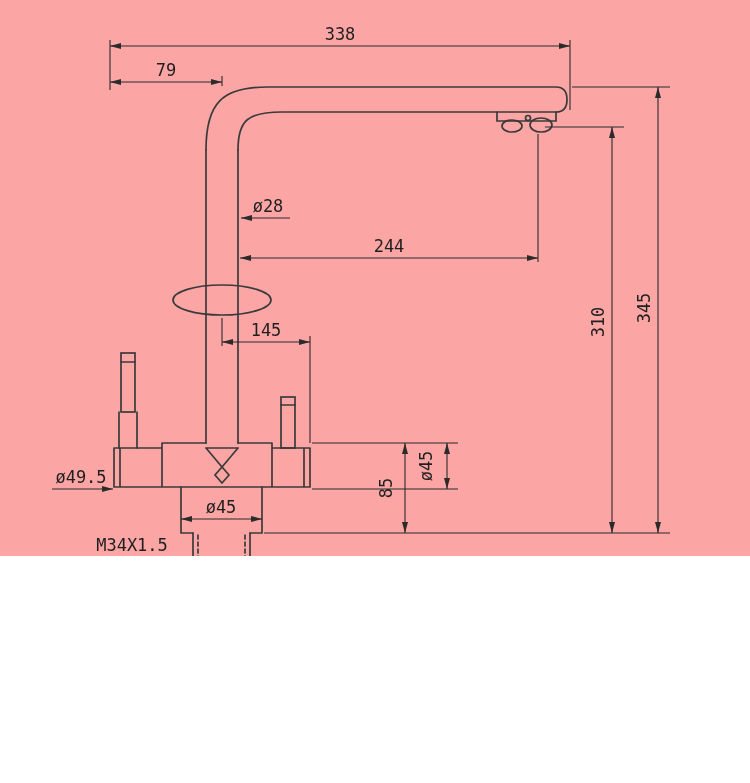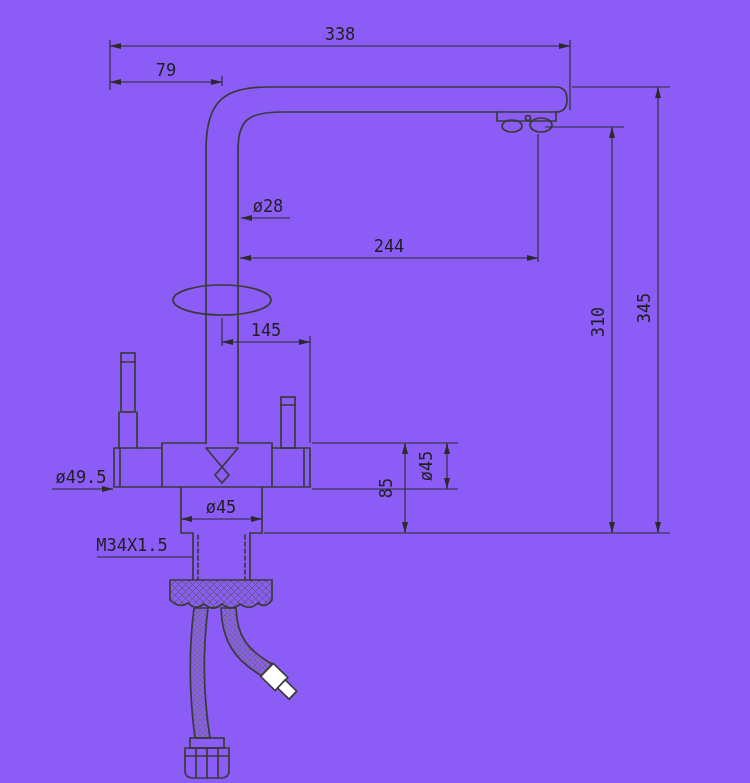--- a/index.html
+++ b/index.html
@@ -1,18 +1,18 @@
 <!DOCTYPE html>
 <html><head>
 <meta charset="utf-8">
 <style>
   html, body { margin: 0; padding: 0; background: #ffffff; }
   .stage {
-    width: 750px; height: 783px; position: relative;
-    background: #8b5cf6; overflow: hidden;
+    width: 750px; height: 556px; position: relative;
+    background: #fca5a5; overflow: hidden;
     font-family: "DejaVu Sans Mono", "Liberation Mono", monospace;
   }
   svg { display: block; }
   text { user-select: none; }
 </style>
 </head>
 <body>
 
 <div class="stage">
 <svg width="750" height="783" viewBox="0 0 750 783" xmlns="http://www.w3.org/2000/svg">

